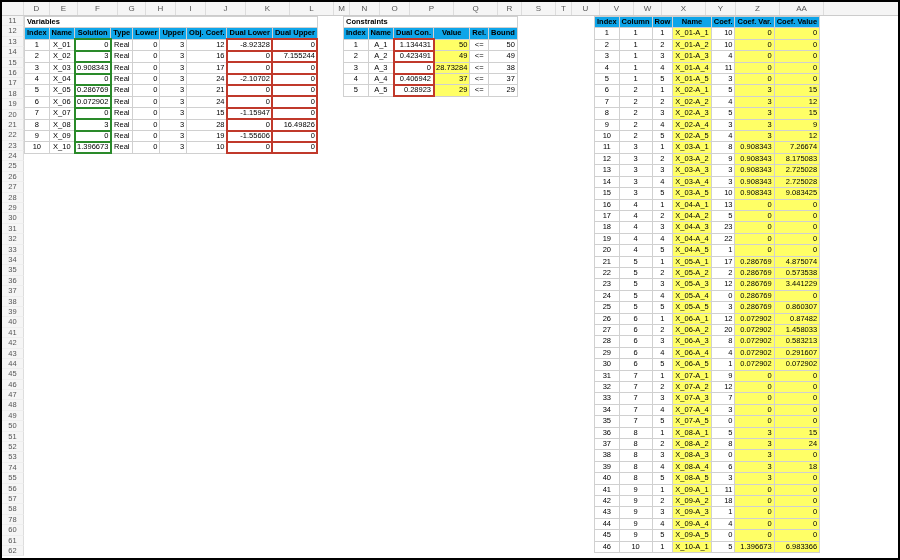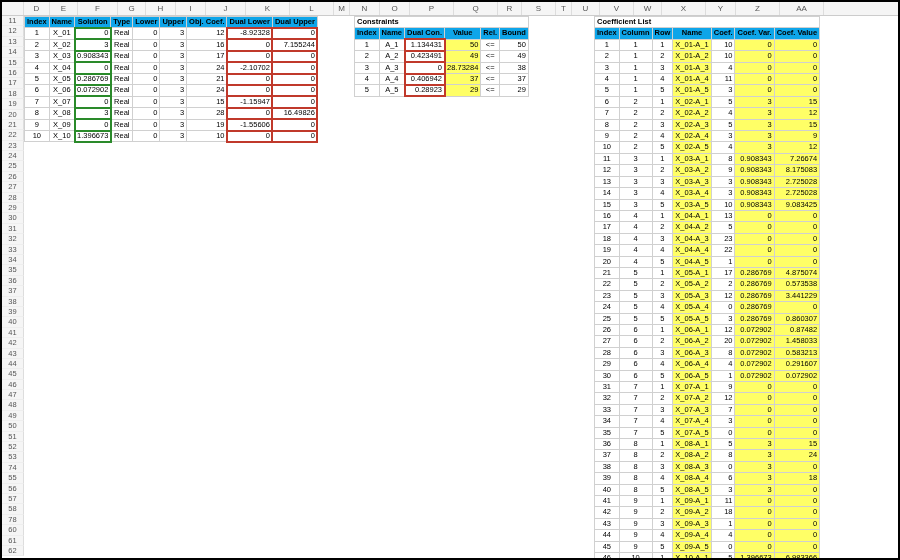--- a/index.html
+++ b/index.html
@@ -62,21 +62,21 @@
     overflow: hidden;
   }
   th { font-weight: bold; text-align: center; background: #0ea5e9; }
   .l { text-align: center; margin-left: 20px; }
   .c { text-align: center; }
   .hl-y { background: #ffff66; }
   .box-g { outline: 2px solid #2a8a2a; outline-offset: -1px; }
   .box-r { outline: 2px solid #c0392b; outline-offset: -1px; }
   .section-title { font-weight: bold; text-align: left; }
   .vars { position: absolute; left: 0; top: 0; }
-  .cons { position: absolute; left: 330px; top: 0; }
+  .cons { position: absolute; left: 319px; top: 0; }
   .coef { position: absolute; left: 570px; top: 0; }
 </style>
 </head>
 <body>
 
 <div class="sheet">
   <div class="colheads" id="colheads">
       <div style="width: 22px;"></div>
       <div style="width: 26px;">D</div>
       <div style="width: 28px;">E</div>
@@ -155,20 +155,23 @@
       <div>78</div>
       <div>60</div>
       <div>61</div>
       <div>62</div>
     </div>
   <div class="grid">
 
     <div class="vars">
       <table>
         <tbody>
+            <tr>
+              <td colspan="9" class="section-title">Variables</td>
+            </tr>
         <tr id="var-head">
               <th>Index</th>
               <th>Name</th>
               <th>Solution</th>
               <th>Type</th>
               <th>Lower</th>
               <th>Upper</th>
               <th>Obj. Coef.</th>
               <th>Dual Lower</th>
               <th>Dual Upper</th>
@@ -345,23 +348,20 @@
               <td class="c">&lt;=</td>
               <td>29</td>
             </tr>
           </tbody>
       </table>
     </div>
 
     <div class="coef">
       <table>
         <tbody>
-            <tr>
-              <td colspan="7" class="section-title">Coefficient List</td>
-            </tr>
         <tr id="coef-head">
               <th>Index</th>
               <th>Column</th>
               <th>Row</th>
               <th>Name</th>
               <th>Coef.</th>
               <th>Coef. Var.</th>
               <th>Coef. Value</th>
             </tr>
         </tbody>

